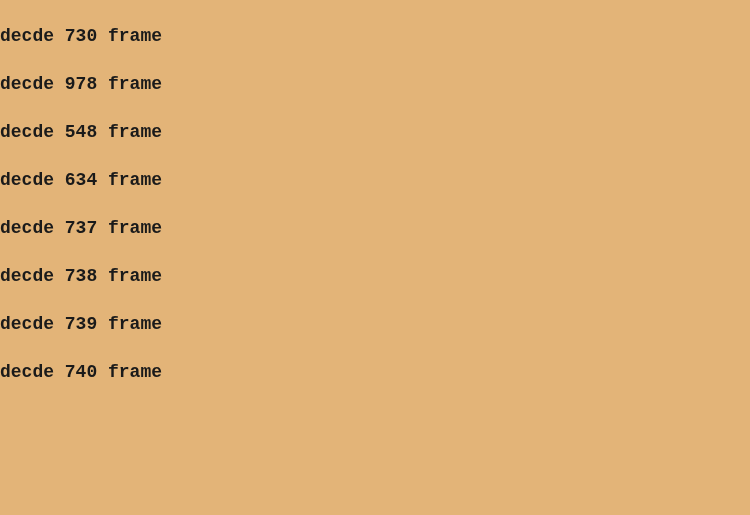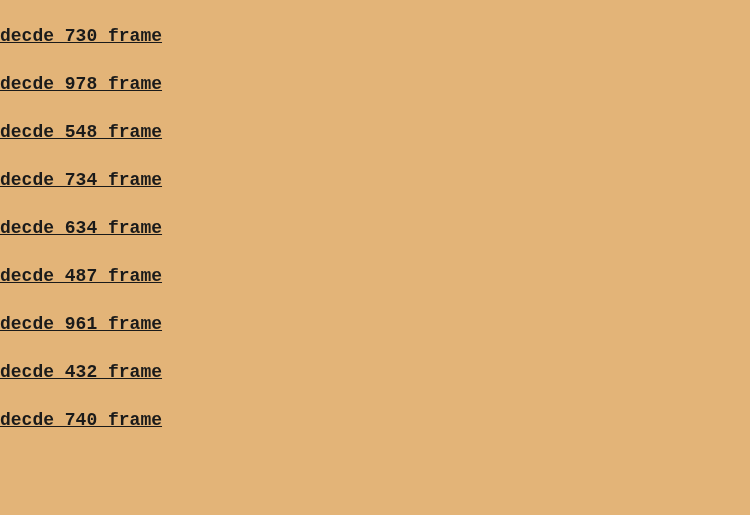--- a/index.html
+++ b/index.html
@@ -17,35 +17,33 @@
       color: #1a1a1a;
       overflow: hidden;
       line-height: 24px;
       padding: 0;
     }
     .terminal {
       white-space: pre;
     }
     .line {
       display: block;
-      text-decoration: underline;
     }
   </style>
 </head>
 <body>
 
 <div class="terminal">
 <span class="line">decde 730 frame</span>
 <span class="line">decde 978 frame</span>
 <span class="line">decde 548 frame</span>
-<span class="line">decde 734 frame</span>
 <span class="line">decde 634 frame</span>
-<span class="line">decde 487 frame</span>
-<span class="line">decde 961 frame</span>
-<span class="line">decde 432 frame</span>
+<span class="line">decde 737 frame</span>
+<span class="line">decde 738 frame</span>
+<span class="line">decde 739 frame</span>
 <span class="line">decde 740 frame</span>
 
 
 
 
 
 
 
 
 

